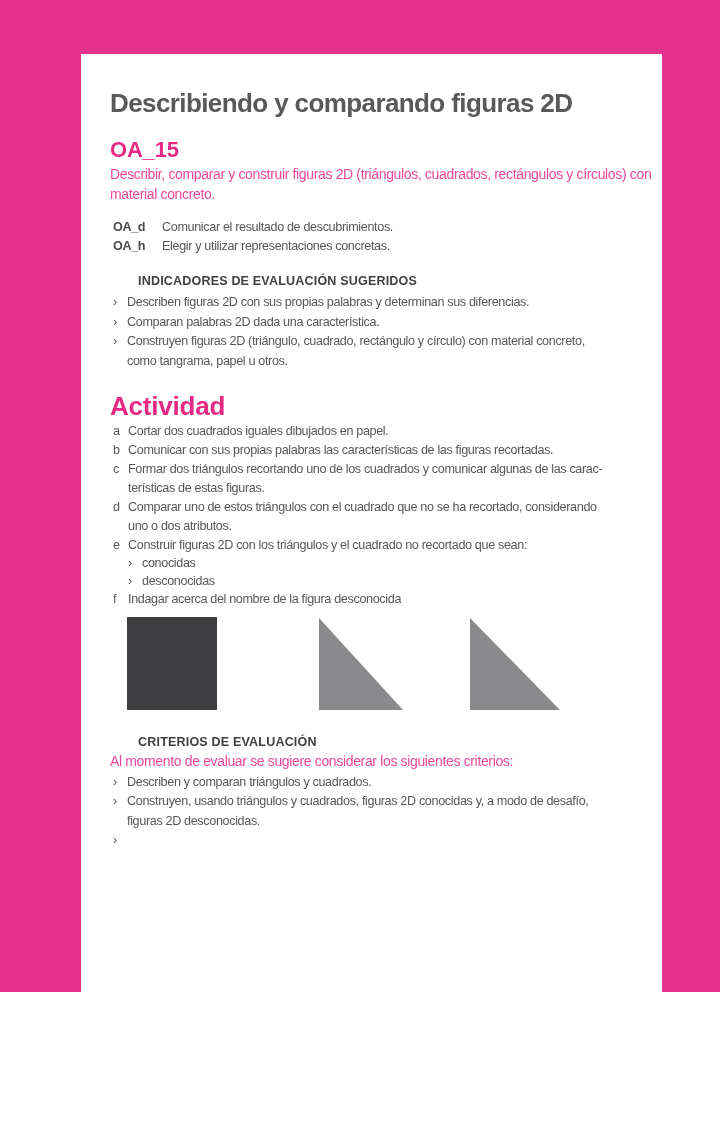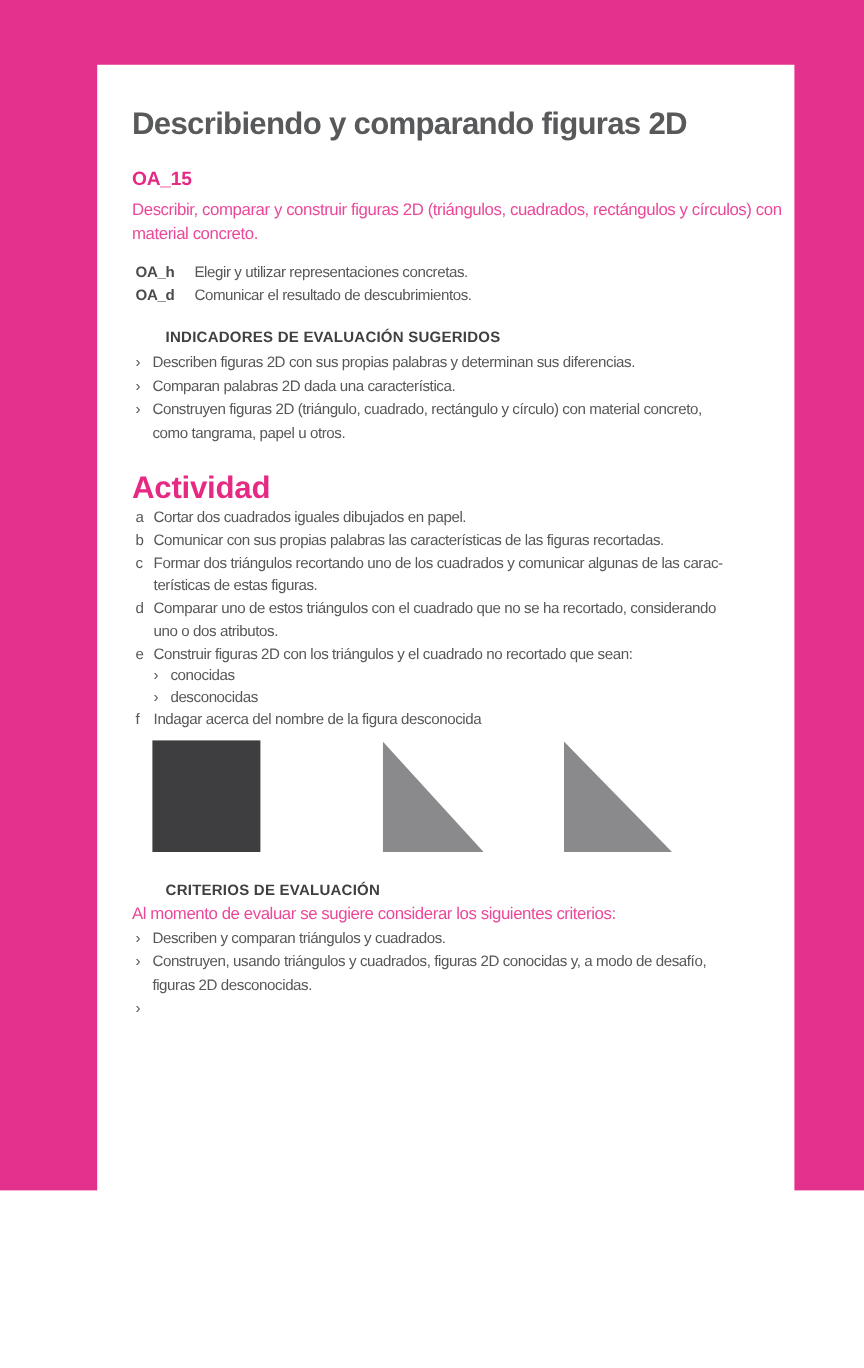--- a/index.html
+++ b/index.html
@@ -29,21 +29,21 @@
 
   h1.page-title {
     margin: 34px 0 0 0;
     font-size: 26px; line-height: 31px;
     font-weight: bold;
     letter-spacing: -0.6px;
     color: #58595b;
   }
   h2.magenta-head {
     margin: 20px 0 0 0;
-    font-size: 16px; line-height: 22px;
+    font-size: 22px; line-height: 22px;
     font-weight: bold;
     letter-spacing: -0.2px;
     color: #e62a84;
   }
   h2.actividad-head {
     margin: 23px 0 0 0;
     font-size: 26px; line-height: 24px;
   }
   .body-text {
     font-size: 14px; line-height: 19.5px;
@@ -108,26 +108,26 @@
     <div class="content">
 
       <h1 class="page-title">Describiendo y comparando figuras 2D</h1>
 
       <h2 class="magenta-head">OA_15</h2>
       <p class="body-text pre desc">Describir, comparar y construir figuras 2D (triángulos, cuadrados, rectángulos y círculos) con
 material concreto.</p>
 
       <div class="refs">
         <div class="ref-row">
+          <span class="ref-code">OA_d</span>
+          <span class="ref-text">Comunicar el resultado de descubrimientos.</span>
+        </div>
+        <div class="ref-row">
           <span class="ref-code">OA_h</span>
           <span class="ref-text">Elegir y utilizar representaciones concretas.</span>
-        </div>
-        <div class="ref-row">
-          <span class="ref-code">OA_d</span>
-          <span class="ref-text">Comunicar el resultado de descubrimientos.</span>
         </div>
       </div>
 
       <h3 class="small-head">INDICADORES DE EVALUACIÓN SUGERIDOS</h3>
       <div class="bullets">
         <div class="bullet-row">
           <span class="bullet-marker">›</span>
           <span class="pre">Describen figuras 2D con sus propias palabras y determinan sus diferencias.</span>
         </div>
         <div class="bullet-row">

